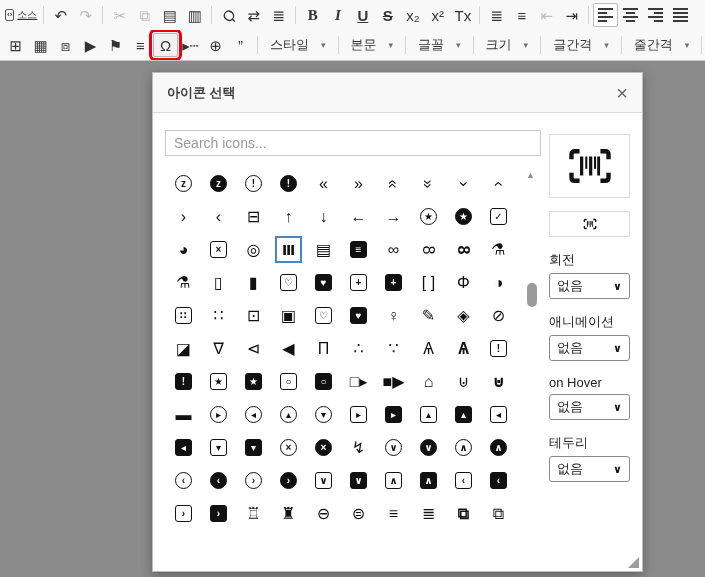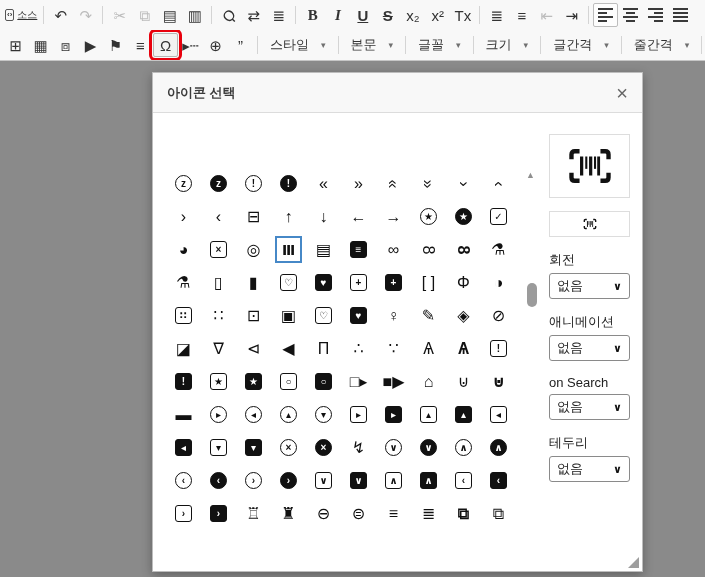--- a/index.html
+++ b/index.html
@@ -257,20 +257,21 @@
 </div>
 
 <div class="overlay"></div>
 
 <div class="dialog">
   <div class="dlg-header">
     <span class="dlg-title">아이콘 선택</span>
     <button class="dlg-close">×</button>
   </div>
 
+  <input class="search" type="text" placeholder="Search icons..." style="">
 
   <div class="grid" id="icon-grid">
       <span class="cell">
         <span class="shape c">z</span>
       </span>
       <span class="cell">
         <span class="shape cf">z</span>
       </span>
       <span class="cell">
         <span class="shape c">!</span>
@@ -648,21 +649,21 @@
           </div>
         </div>
         <div class="opt">
           <div class="opt-label">애니메이션</div>
           <div class="opt-select">
             <span class="opt-value">없음</span>
             <span class="opt-chev">∨</span>
           </div>
         </div>
         <div class="opt">
-          <div class="opt-label">on Search</div>
+          <div class="opt-label">on Hover</div>
           <div class="opt-select">
             <span class="opt-value">없음</span>
             <span class="opt-chev">∨</span>
           </div>
         </div>
         <div class="opt">
           <div class="opt-label">테두리</div>
           <div class="opt-select">
             <span class="opt-value">없음</span>
             <span class="opt-chev">∨</span>

